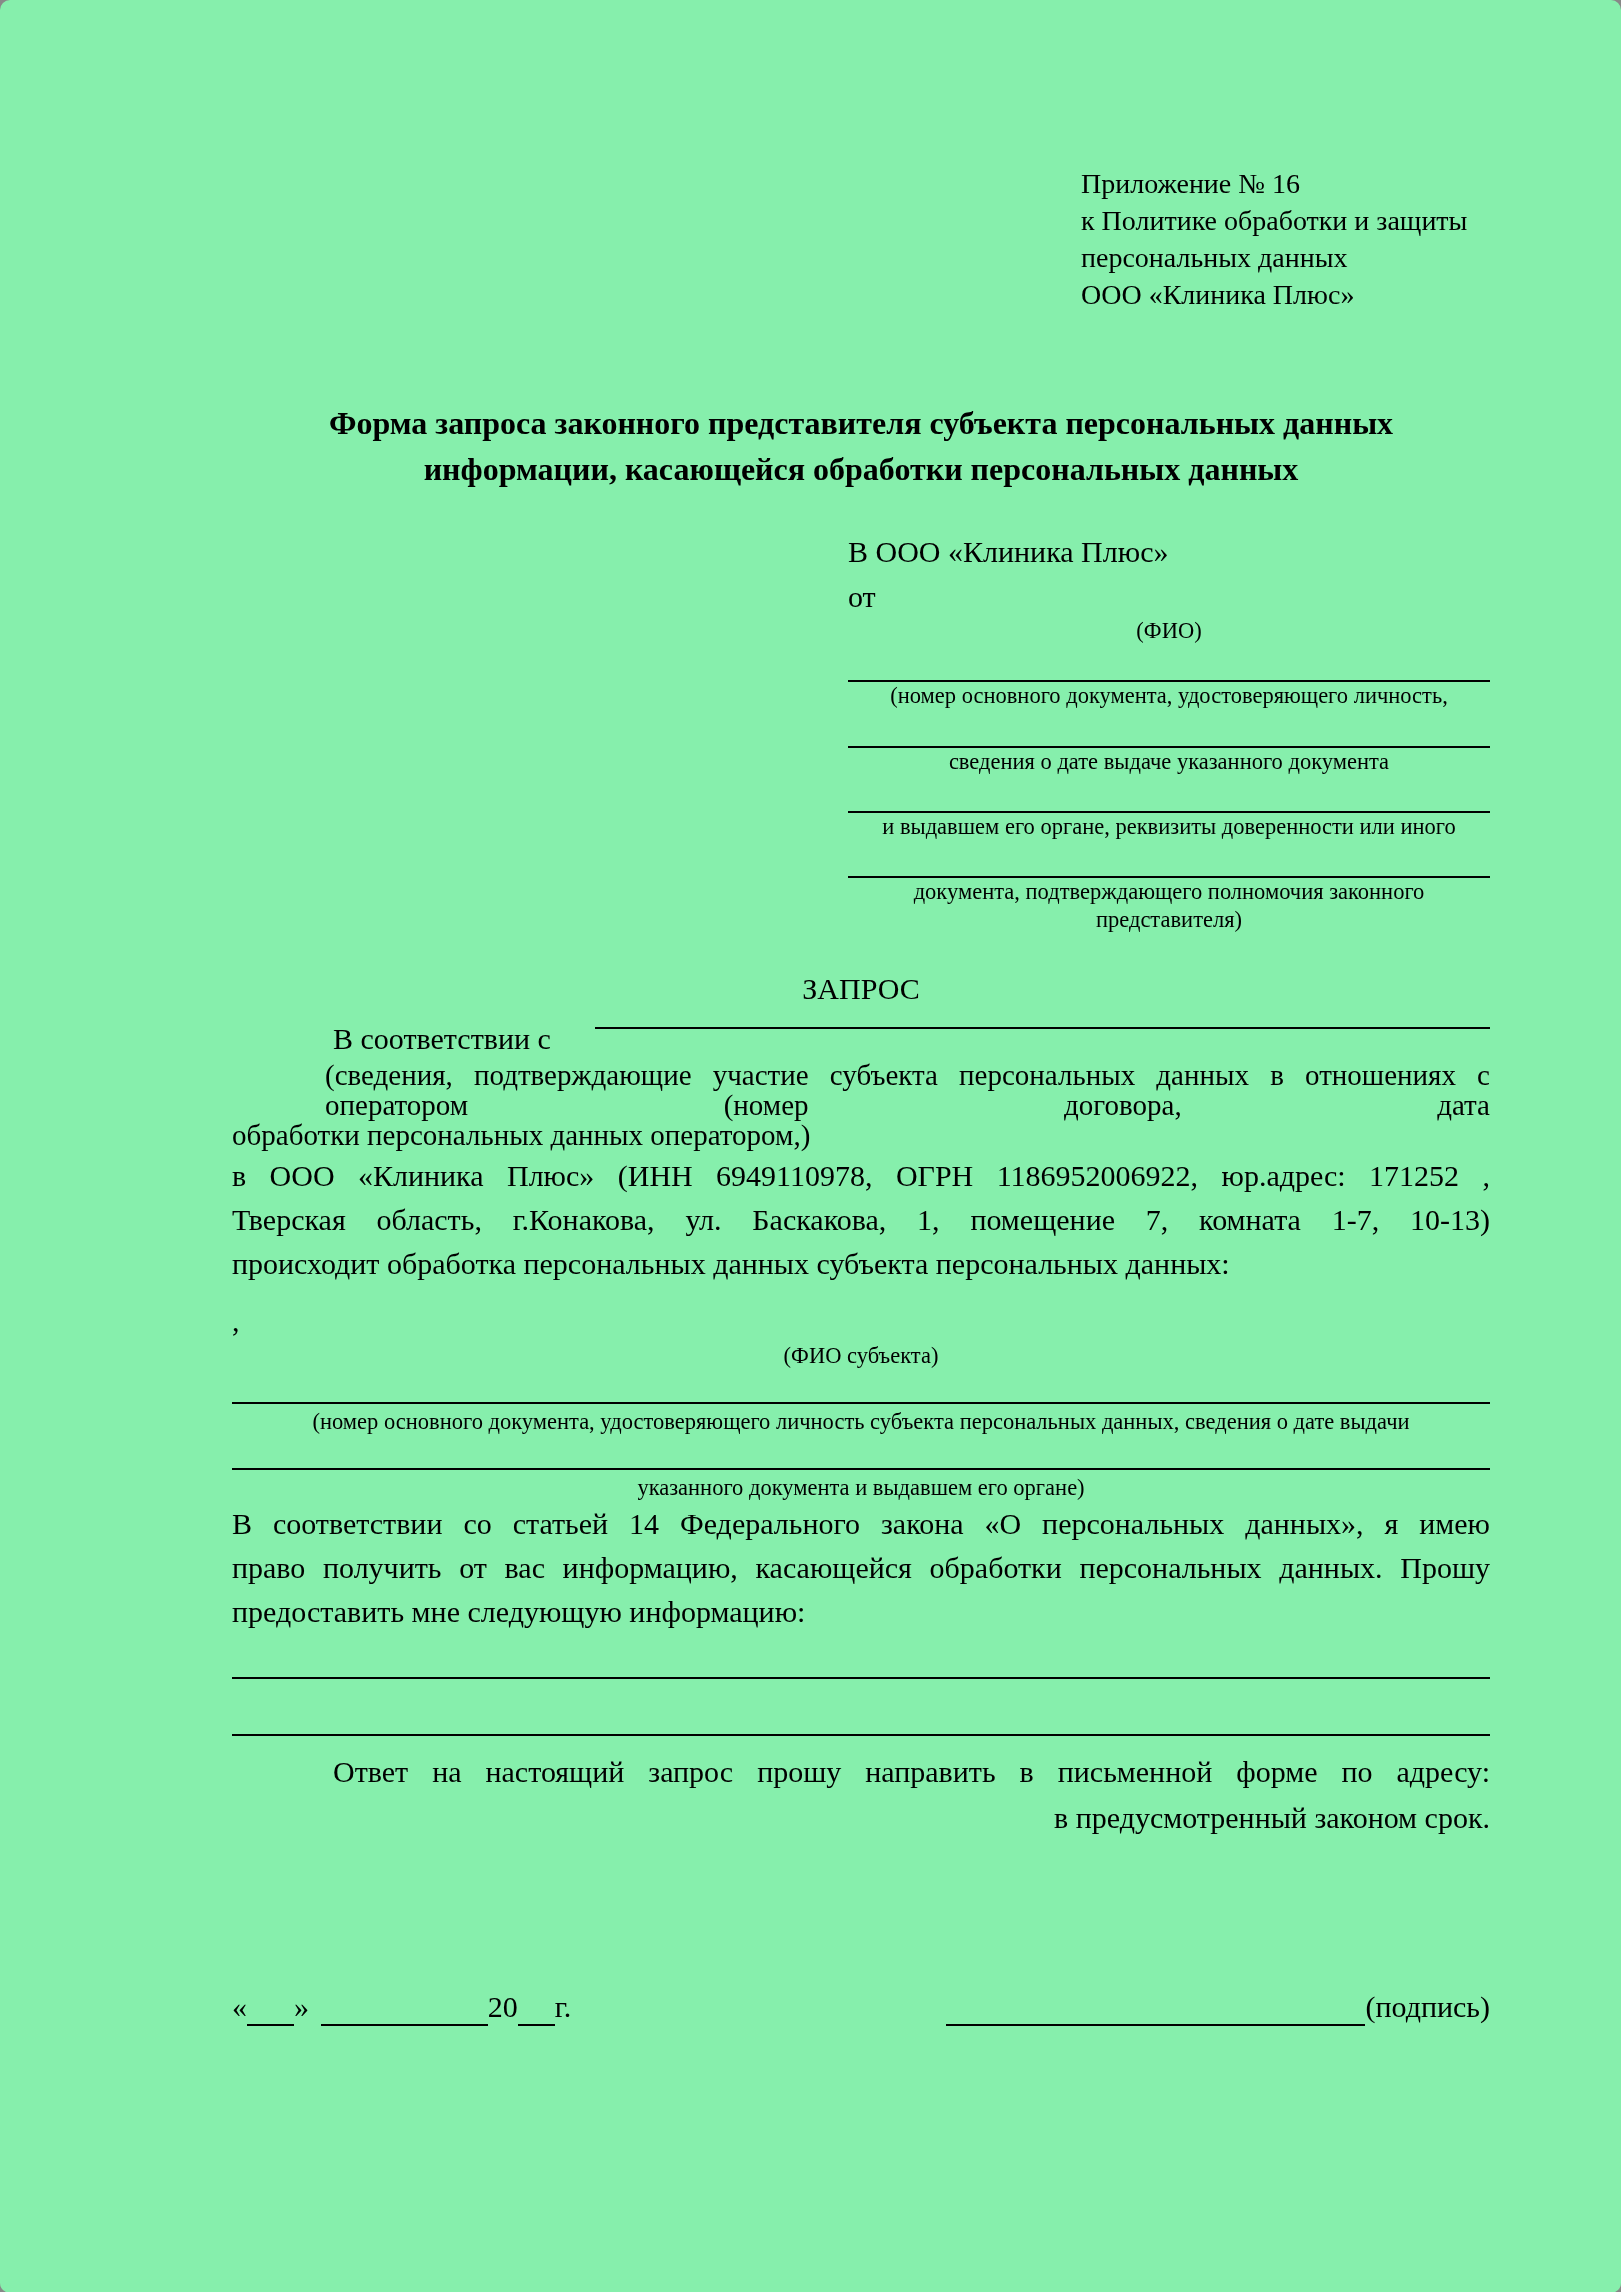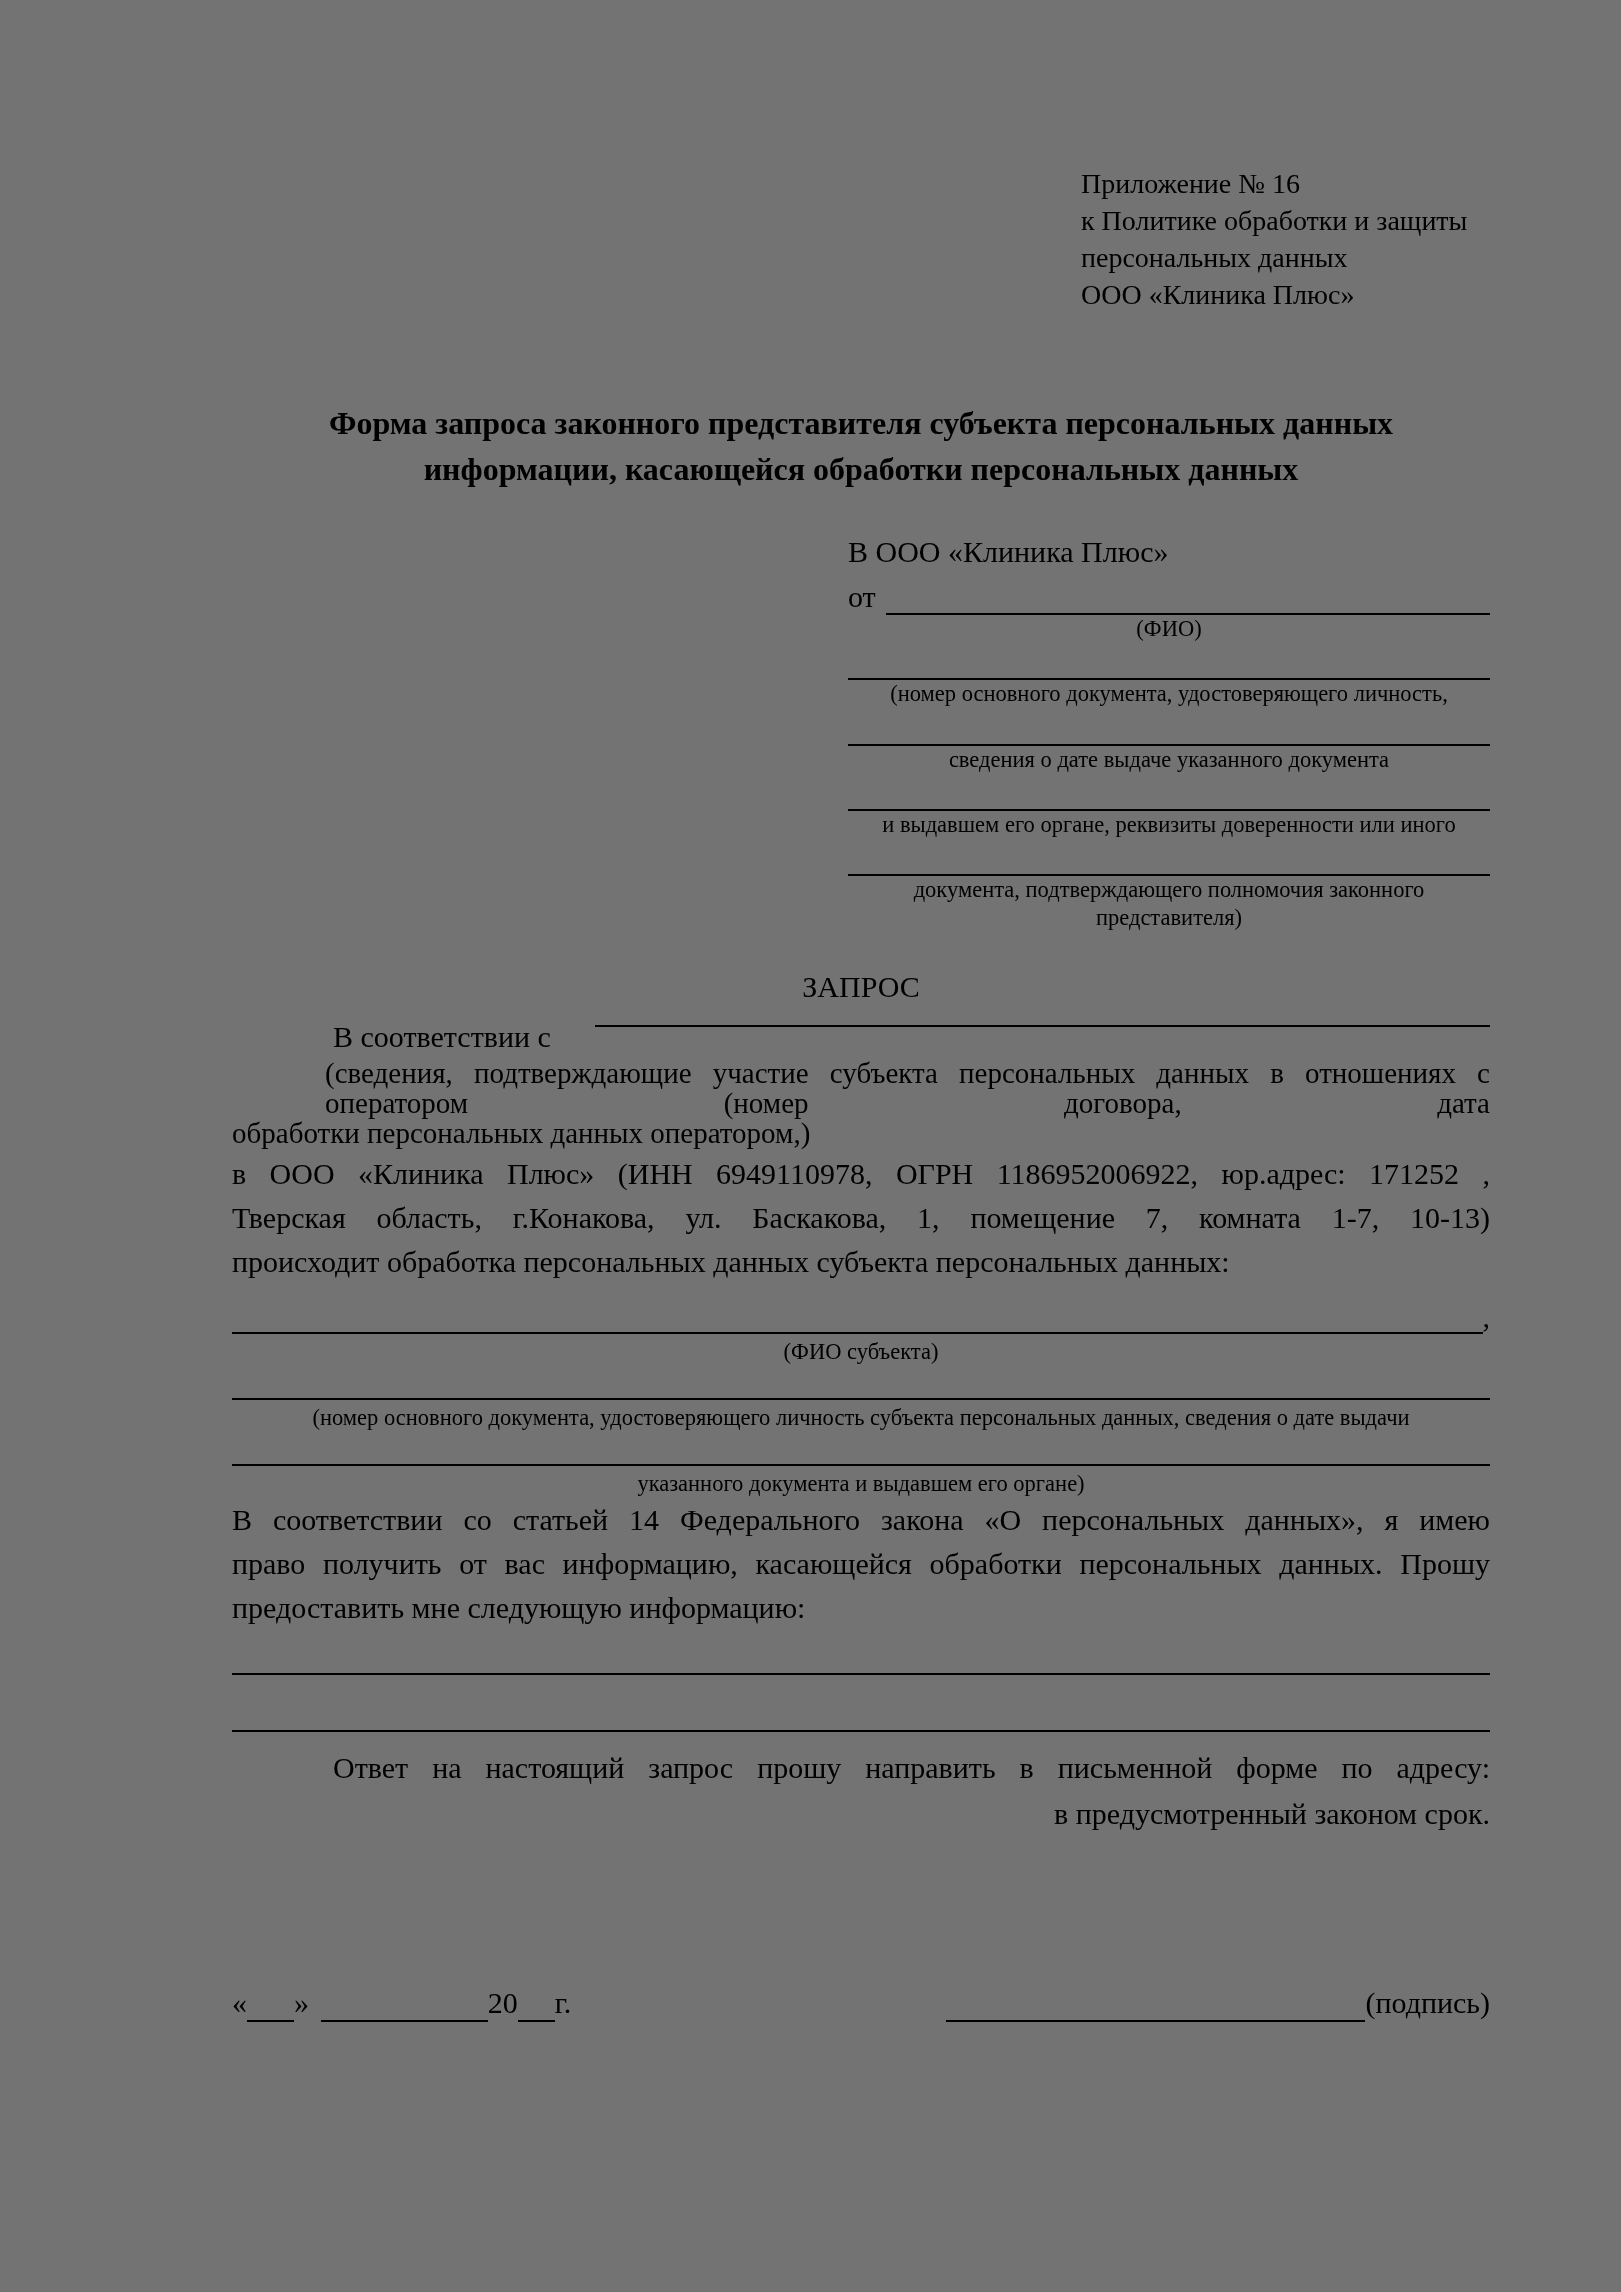--- a/index.html
+++ b/index.html
@@ -1,39 +1,40 @@
 <!DOCTYPE html>
 <html><head>
 <meta charset="utf-8">
 <style>
   html,body { margin:0; padding:0; background:#888; }
   .page {
     position:relative;
     width:1621px; height:2293px;
-    background:#737373;
+    background:#86efac;
     color:#000000;
     font-family:"Liberation Serif", serif;
     overflow:hidden;
+    border-radius:10px;
   }
   
   .header-block {
     position:absolute; left:1081px; top:165px;
     font-size:28px; line-height:37px;
   }
   
   .main { padding-top:400px; margin-left:232px; width:1258px; }
 
   .doc-title {
     text-align:center; font-weight:bold;
     font-size:32px; line-height:46px;
   }
 
   
   .addressee { margin-left:616px; width:642px; margin-top:41px; font-size:30px; line-height:37px; }
-  .uline-row { display:flex; align-items:flex-end; }
+  .uline-row { display:flex; align-items:flex-start;flex-direction:column; }
   .fill { flex:1; border-bottom:2.9px solid #000; height:7.8px; }
   .from-row { margin-top:7.8px; }
   .from-row .from-word { margin-right:9.8px; }
   .u-caption { font-size:22.5px; line-height:27.4px; text-align:center; padding-top:0; }
   .blank { height:36px; border-bottom:2.9px solid #000; }
 
   .request-heading { text-align:center; font-size:30px; line-height:37px; margin-top:37px; }
 
   .accordance { display:flex; font-size:30px; line-height:39px; margin-top:11.8px;gap:32px; }
   .accordance .lead { margin-left:101px; margin-right:11.8px; white-space:nowrap; }

